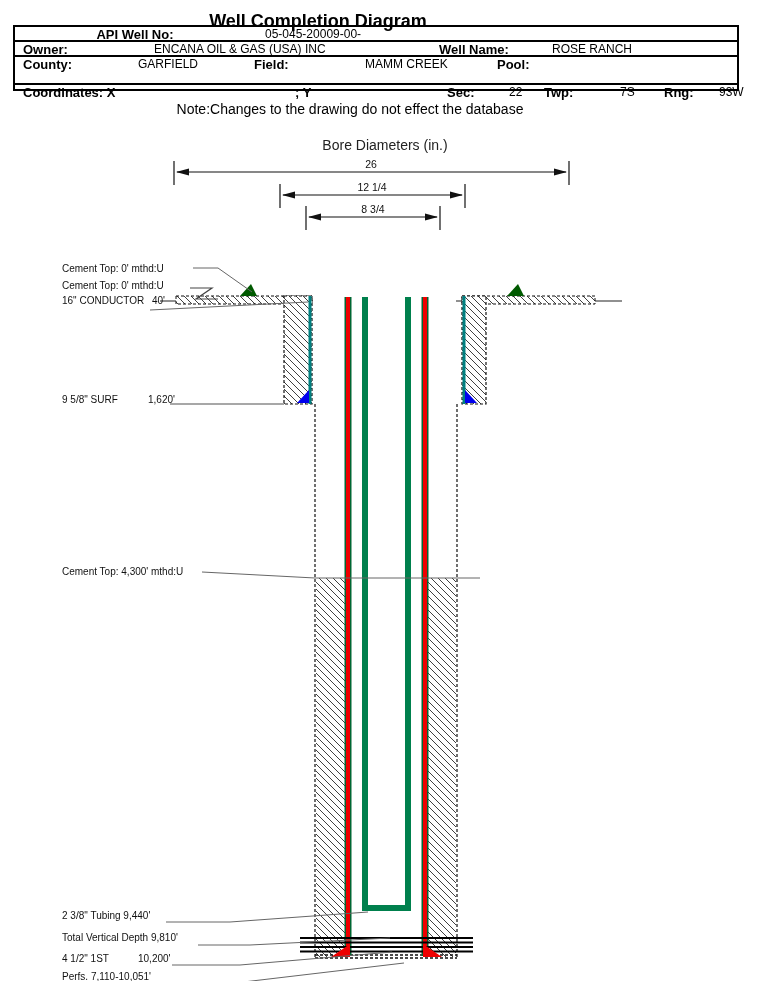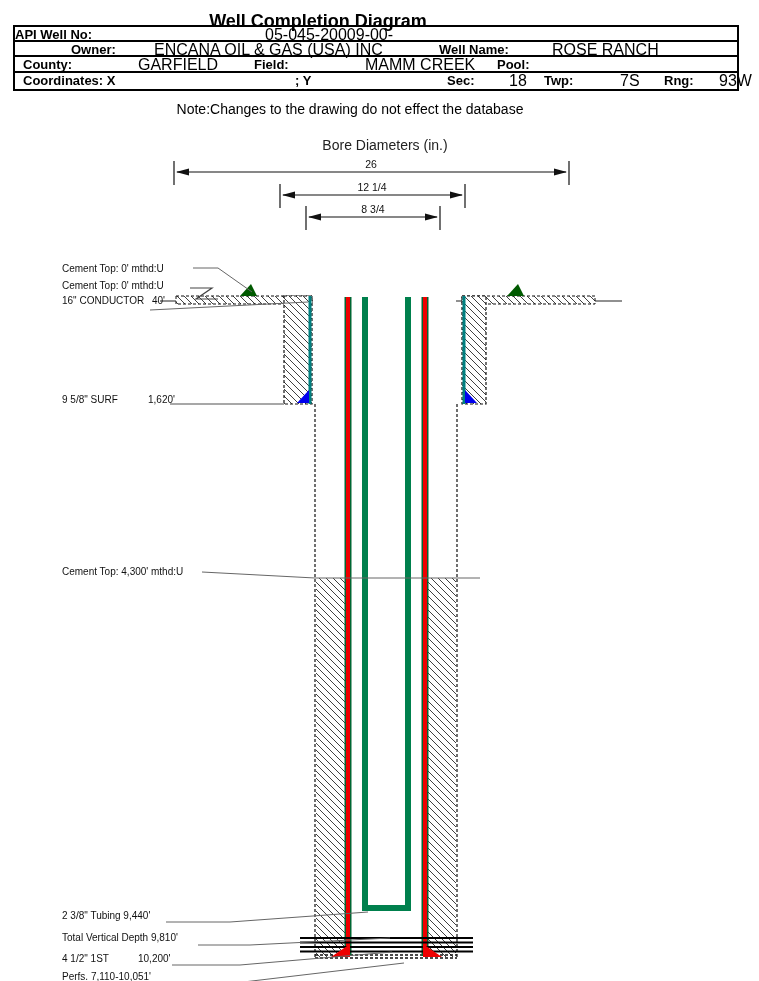--- a/index.html
+++ b/index.html
@@ -4,59 +4,59 @@
 <style>
   html,body{margin:0;padding:0;background:#ffffff;}
   body{width:759px;height:981px;position:relative;overflow:hidden;
        font-family:"Liberation Sans", sans-serif;color:#000;}
   .page-title{position:absolute;top:11px;left:318px;transform:translateX(-50%);
        font-size:18px;font-weight:bold;white-space:nowrap;}
   .info-table{position:absolute;left:13px;top:25px;width:726px;height:66px;
        border:2px solid #000;box-sizing:border-box;}
   .t-row{position:relative;width:100%;box-sizing:border-box;border-bottom:2px solid #000;}
   .t-row:last-child{border-bottom:none;}
-  .r1{height:15px;} .r2{height:15px;} .r3{height:16px;} .r4{height:16px;}
-  .cell{position:absolute;top:1px;font-size:16px;white-space:nowrap;line-height:13px;}
+  .r1{height:15px;} .r2{height:15px;} .r3{height:28px;} .r4{height:16px;}
+  .cell{position:absolute;top:1px;font-size:12px;white-space:nowrap;line-height:13px;}
   .lbl{font-weight:bold;font-size:13px;}
   .note{position:absolute;top:101px;left:350px;transform:translateX(-50%);
        font-size:14px;white-space:nowrap;}
   svg text{font-family:"Liberation Sans", sans-serif;}
   .diag-label{font-size:10px;fill:#111;}
   .dim-label{font-size:10.5px;fill:#111;}
   .bore-title{font-size:14px;fill:#222;}
 </style>
 </head>
 <body>
 
 <div class="page-title">Well Completion Diagram</div>
 
 <div class="info-table">
   <div class="t-row r1">
-    <div class="cell lbl" style="left:0;width:240px;text-align:left;">API Well No:</div>
+    <div class="cell lbl" style="left:0;width:240px;text-align:center;">API Well No:</div>
     <div class="cell" style="left:250px;">05-045-20009-00-</div>
   </div>
   <div class="t-row r2">
-    <div class="cell lbl" style="left:8px;margin-left:48px;">Owner:</div>
+    <div class="cell lbl" style="left:8px;">Owner:</div>
     <div class="cell" style="left:139px;">ENCANA OIL &amp; GAS (USA) INC</div>
     <div class="cell lbl" style="left:424px;">Well Name:</div>
     <div class="cell" style="left:537px;">ROSE RANCH</div>
   </div>
   <div class="t-row r3">
     <div class="cell lbl" style="left:8px;">County:</div>
     <div class="cell" style="left:87px;margin-left:36px;">GARFIELD</div>
     <div class="cell lbl" style="left:239px;">Field:</div>
     <div class="cell" style="left:350px;">MAMM CREEK</div>
     <div class="cell lbl" style="left:482px;">Pool:</div>
     <div class="cell" style="left:540px;"></div>
   </div>
   <div class="t-row r4">
     <div class="cell lbl" style="left:8px;">Coordinates: X</div>
     <div class="cell lbl" style="left:280px;">; Y</div>
     <div class="cell lbl" style="left:432px;">Sec:</div>
-    <div class="cell" style="left:494px;">18</div>
+    <div class="cell" style="left:494px;">22</div>
     <div class="cell lbl" style="left:529px;">Twp:</div>
     <div class="cell" style="left:605px;">7S</div>
     <div class="cell lbl" style="left:649px;">Rng:</div>
     <div class="cell" style="left:704px;">93W</div>
   </div>
 </div>
 
 <div class="note">Note:Changes to the drawing do not effect the database</div>
 
 <svg width="759" height="981" viewBox="0 0 759 981" style="position:absolute;left:0;top:0;">

